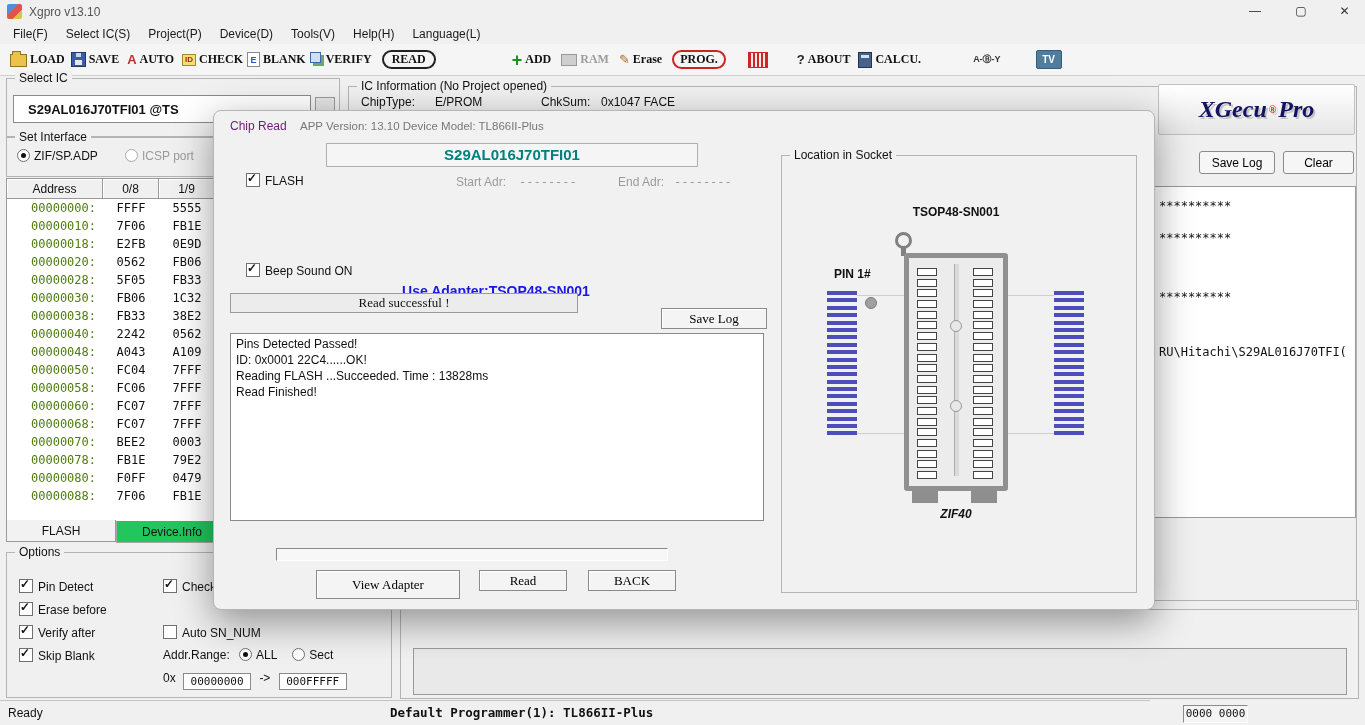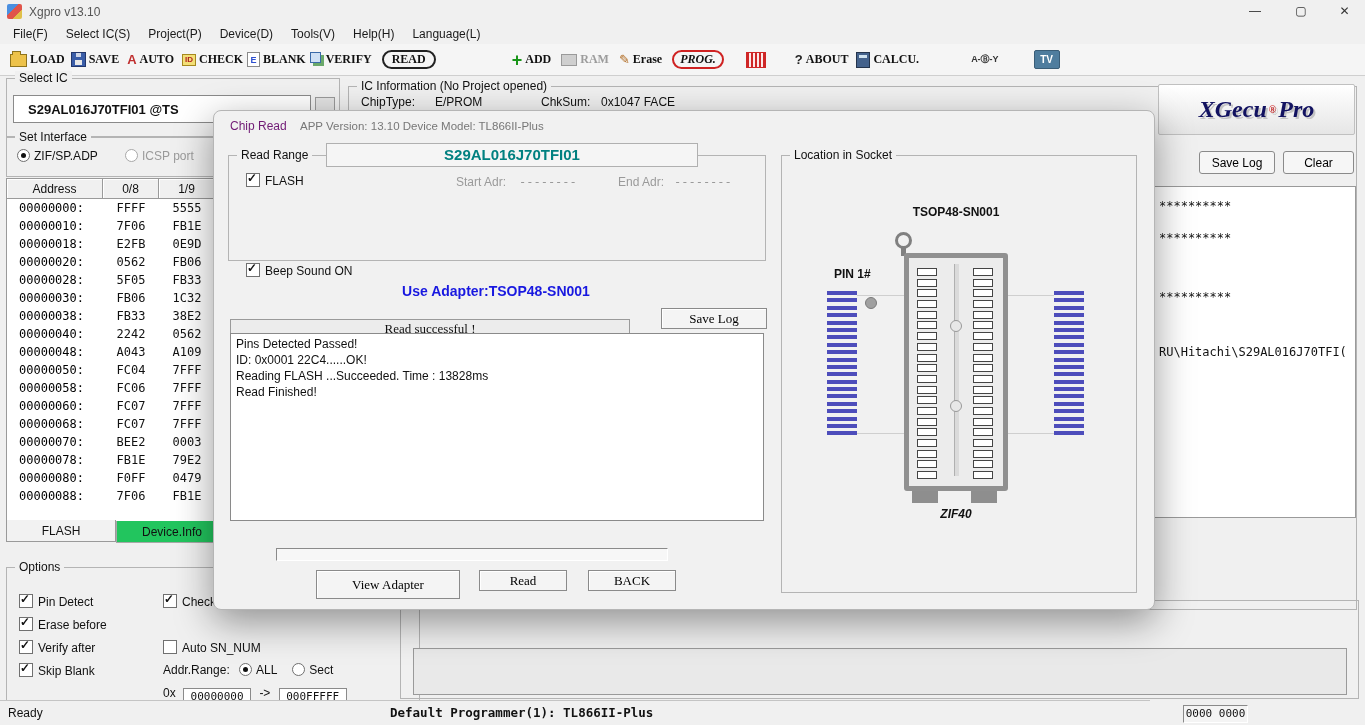--- a/index.html
+++ b/index.html
@@ -60,29 +60,29 @@
     vertical-align:-2px;margin-right:4px;position:relative;}
   .radio.sel::after{content:"";position:absolute;left:3px;top:3px;width:5px;height:5px;border-radius:50%;background:#111;}
   .gray{color:#9a9a9a;}
 
   
   .hex-table{position:absolute;left:6px;top:178px;width:384px;height:342px;background:#fff;border:1px solid #9a9a9a;overflow:hidden;}
   .hex-header{display:flex;height:20px;background:#f0f0f0;font-size:12px;}
   .hh-cell{border-right:1px solid #9a9a9a;border-bottom:1px solid #9a9a9a;box-shadow:inset 1px 1px 0 #fff;
     display:flex;align-items:center;justify-content:center;box-sizing:border-box;}
   .hex-row{display:flex;height:18px;align-items:center;font-family:"DejaVu Sans Mono",monospace;font-size:12px;}
-  .hex-addr{width:96px;padding-left:12px;color:#000000;box-sizing:border-box;}
+  .hex-addr{width:96px;padding-left:24px;color:#4d7c0f;box-sizing:border-box;}
   .hex-cell{width:56px;text-align:center;color:#111;}
 
   .tab{position:absolute;height:22px;text-align:center;line-height:22px;cursor:pointer;}
   .tab-flash{left:6px;top:520px;width:110px;background:#f2f2f2;border:1px solid #9a9a9a;border-top:none;box-sizing:border-box;}
   .tab-devinfo{left:116px;top:521px;width:112px;background:#22c55e;border:1px solid #a8a8a8;border-top:none;box-sizing:border-box;}
 
   
-  .g-options{left:6px;top:567px;width:384px;height:144px;padding-left:28px;}
+  .g-options{left:6px;top:552px;width:384px;height:144px;}
   .opt-row{position:absolute;white-space:nowrap;}
   .cb{display:inline-block;width:12px;height:12px;background:#fff;border:1px solid #707070;position:relative;
     vertical-align:-2px;margin-right:5px;}
   .cb.checked::after{content:"\2713";position:absolute;left:0px;top:-3px;font-size:12px;font-weight:bold;color:#111;}
   .mini-input{display:inline-block;width:66px;height:15px;border:1px solid #8a8a8a;background:#fff;
     font-family:"DejaVu Sans Mono",monospace;font-size:11px;text-align:center;line-height:15px;vertical-align:-3px;}
 
   
   .g-icinfo{left:348px;top:86px;width:1007px;height:522px;}
   .icinfo-line{position:absolute;top:8px;white-space:nowrap;}
@@ -112,21 +112,21 @@
   .dialog{position:absolute;left:213px;top:110px;width:940px;height:498px;background:#f1f1f1;
     border:1px solid #b5b5b5;border-radius:8px;box-shadow:0 12px 38px rgba(0,0,0,.40);z-index:10;}
   .dialog .legend{background:#f1f1f1;}
   .dlg-title-text{position:absolute;left:16px;top:8px;color:#701a75;}
   .dlg-sub{position:absolute;left:86px;top:9px;color:#777;font-size:11.5px;white-space:nowrap;}
   .chip-bar{position:absolute;left:112px;top:32px;width:372px;height:24px;background:#f5f5f5;border:1px solid #b0b0b0;
     box-sizing:border-box;text-align:center;line-height:22px;color:#008080;font-weight:bold;font-size:15px;}
   .dlg-readrange{left:14px;top:44px;width:536px;height:104px;}
   .dlg-check{position:absolute;white-space:nowrap;}
   .dlg-adapter{position:absolute;left:14px;top:172px;width:536px;text-align:center;color:#1818e0;font-weight:bold;font-size:14px;}
-  .dlg-status{position:absolute;left:16px;top:208px;width:400px;height:20px;background:#ececec;border:1px solid #9a9a9a;
+  .dlg-status{position:absolute;left:16px;top:182px;width:348px;height:20px;background:#ececec;border:1px solid #9a9a9a;
     box-sizing:border-box;text-align:center;line-height:18px;font-family:"Liberation Serif",serif;font-size:13px;}
   .dlg-btn{position:absolute;background:#f4f4f4;border:1px solid #8a8a8a;font-family:"Liberation Serif",serif;
     font-size:13px;text-align:center;cursor:pointer;box-shadow:inset 1px 1px 0 #fff;}
   .dlg-log{position:absolute;left:16px;top:222px;width:534px;height:188px;background:#fff;border:1px solid #8a8a8a;
     box-sizing:border-box;padding:2px 5px;font-size:12px;line-height:16px;overflow:hidden;}
   .dlg-progress{position:absolute;left:62px;top:437px;width:392px;height:13px;background:#f7f7f7;
     border:1px solid;border-color:#8a8a8a #fff #fff #8a8a8a;box-sizing:border-box;}
   .dlg-socket{left:567px;top:44px;width:354px;height:436px;}
   .sock-label{position:absolute;font-weight:bold;white-space:nowrap;}
   .pin-strip{position:absolute;width:30px;}
@@ -199,21 +199,21 @@
         <span class="tb-label">ADD</span>
       </div>
       <div class="tb-item tb-disabled" style="margin-left: 6px;">
         <span class="tbi ram-icon"></span>
         <span class="tb-label">RAM</span>
       </div>
       <div class="tb-item" style="margin-left: 6px;">
         <span class="tbi eraser-icon">✎</span>
         <span class="tb-label">Erase</span>
       </div>
-      <div class="tb-item tb-oval-red" style="margin-left: 6px; font-style: italic;">
+      <div class="tb-item tb-oval-red" style="margin-left: 6px;">
         <span class="tb-label">PROG.</span>
       </div>
       <div class="tb-item" style="margin-left: 18px;">
         <span class="tbi ic-pins-icon"></span>
       </div>
       <div class="tb-item" style="margin-left: 22px;">
         <span class="tbi question-icon">?</span>
         <span class="tb-label">ABOUT</span>
       </div>
       <div class="tb-item" style="margin-left: 4px;">
@@ -405,23 +405,20 @@
   <div class="statusbar">
     <span class="st-ready">Ready</span>
     <span class="st-prog">Default Programmer(1): TL866II-Plus</span>
     <span class="st-counter">0000 0000</span>
   </div>
 
   <div class="dialog">
     <span class="dlg-title-text">Chip Read</span>
     <span class="dlg-sub">APP Version: 13.10 Device Model: TL866II-Plus</span>
 
-    <div class="group dlg-readrange">
-      <span class="legend">Read Range</span>
-    </div>
     <div class="chip-bar">S29AL016J70TFI01</div>
 
     <span class="dlg-check" style="left:32px;top:62px;">
       <span class="cb checked"></span><span>FLASH</span>
     </span>
     <span class="abs gray" style="left:242px;top:64px;">Start Adr:</span>
     <span class="abs gray" style="left:305px;top:64px;font-family:'DejaVu Sans Mono',monospace;">--------</span>
     <span class="abs gray" style="left:404px;top:64px;">End Adr:</span>
     <span class="abs gray" style="left:460px;top:64px;font-family:'DejaVu Sans Mono',monospace;">--------</span>
 

